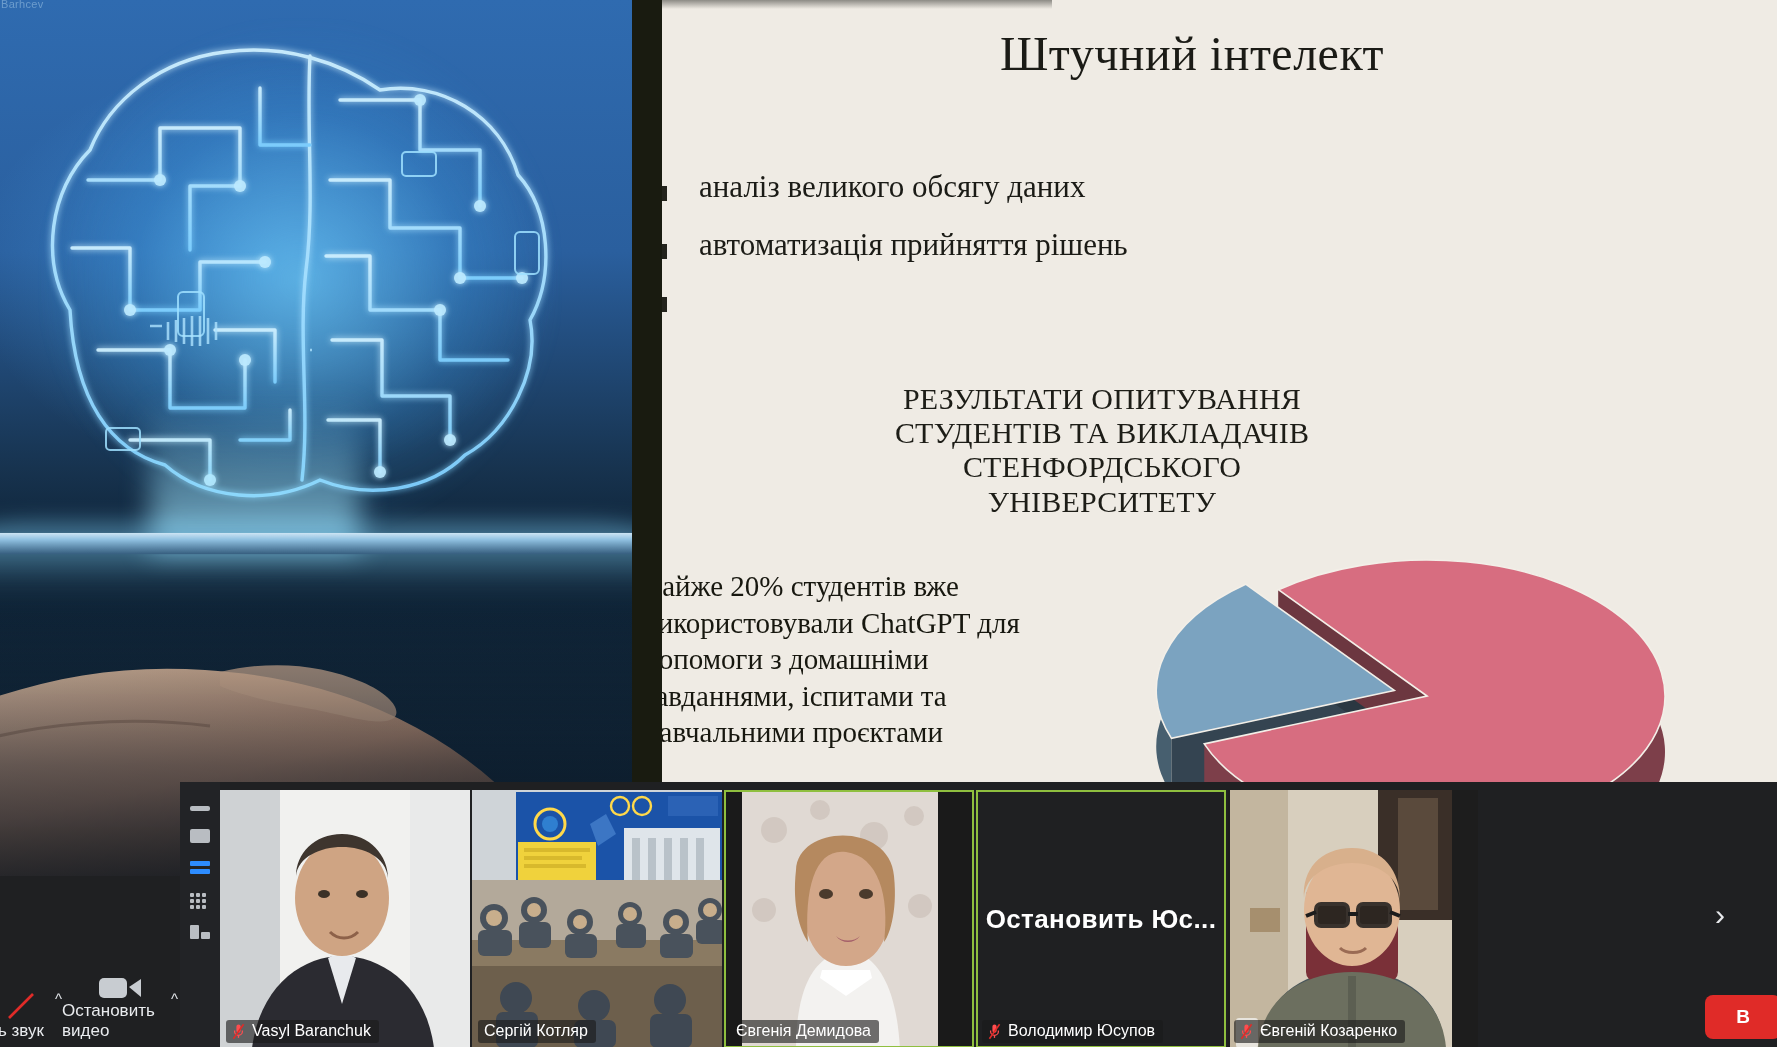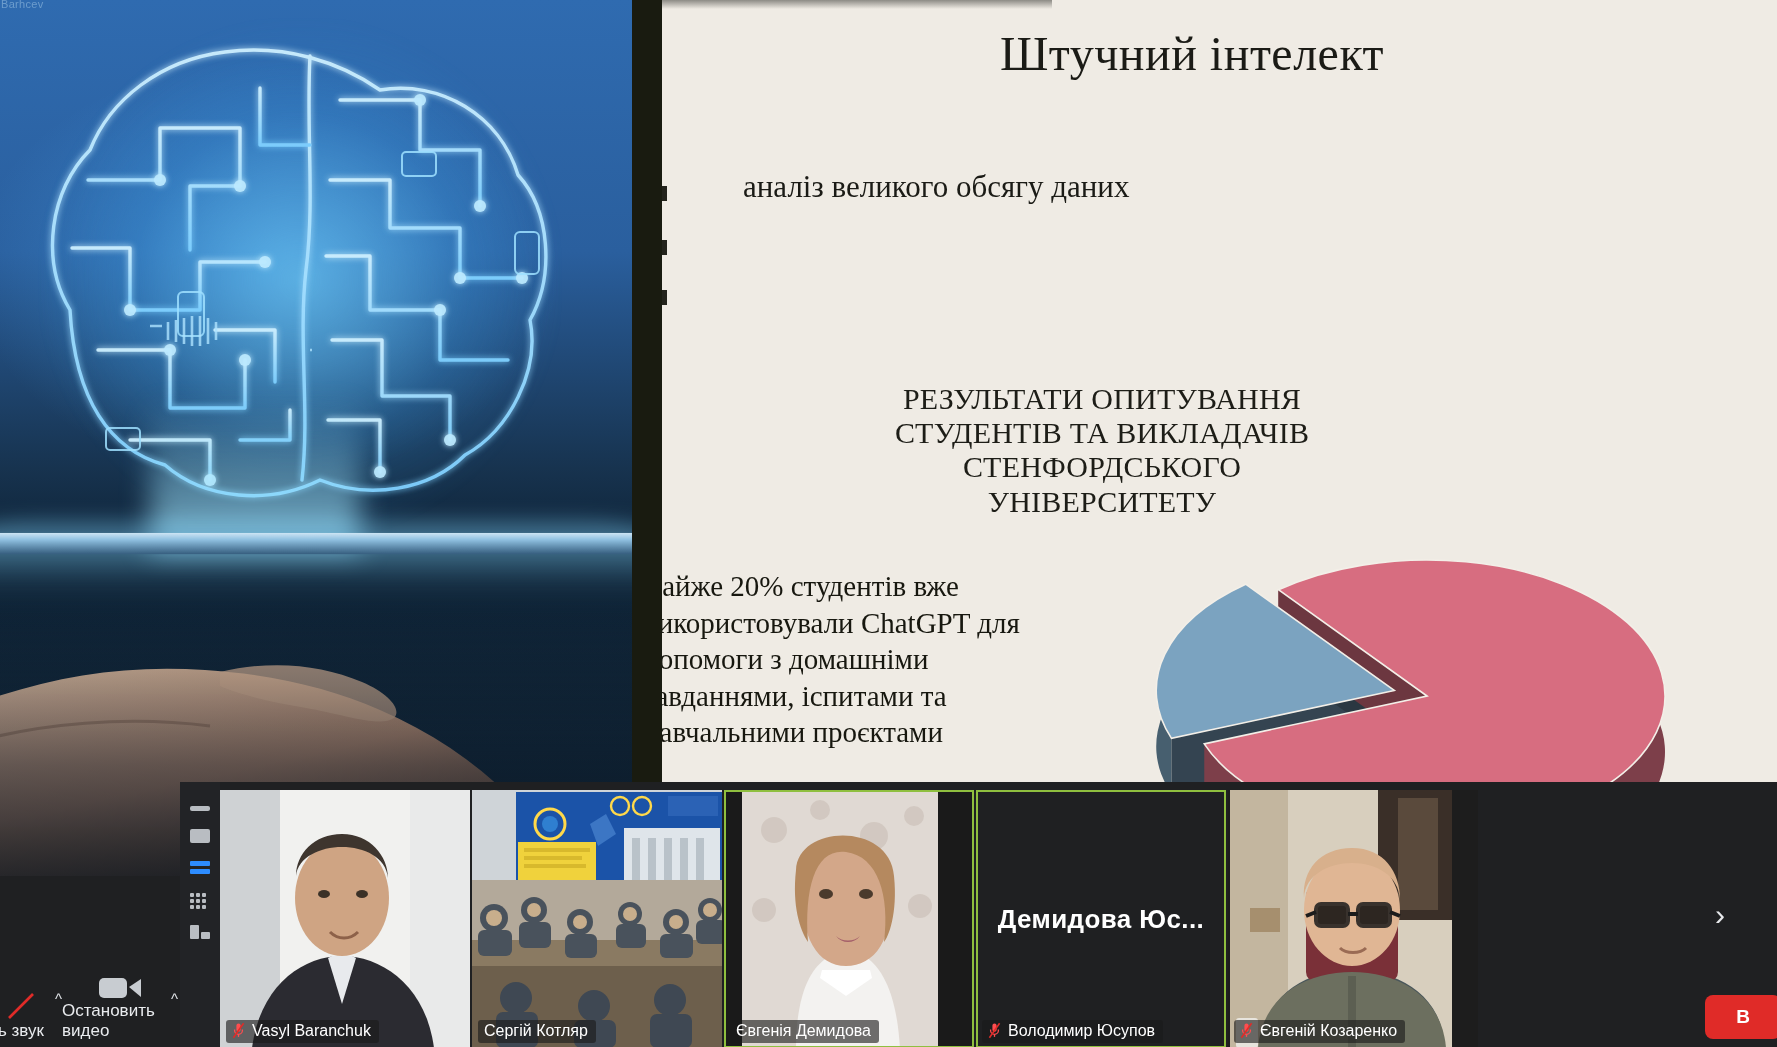--- a/index.html
+++ b/index.html
@@ -47,21 +47,21 @@
   #slide { position:absolute; left:662px; top:0; width:1115px; height:900px;
     background:#efebe4; overflow:hidden; }
   #slide-top-shadow { position:absolute; left:0; top:0; width:390px; height:9px;
     background:linear-gradient(180deg, rgba(60,60,55,.55), rgba(239,235,228,0)); }
 
   #slide-title { position:absolute; left:0; top:26px; width:1060px; text-align:center;
     font-family:"Liberation Serif", serif; font-size:48px; color:#1b1b16;
     letter-spacing:.5px; white-space:nowrap; }
 
   #bullets { position:absolute; left:-10px; top:170px; width:820px; }
-  .bullet-row { display:flex; align-items:center; margin-bottom:23px;gap:44px; }
+  .bullet-row { display:flex; align-items:center; margin-bottom:23px; }
   .bullet-sq { flex:0 0 auto; width:15px; height:15px; background:#23231c;
     margin:12px 32px 0 0; }
   .bullet-tx { font-family:"Liberation Serif", serif; font-size:31px; color:#1b1b16;
     line-height:1.12; }
 
   #survey-head { position:absolute; left:200px; top:382px; width:480px;
     font-family:"Liberation Serif", serif; font-size:30px; color:#1d1d17;
     text-align:center; line-height:1.14; letter-spacing:.2px; }
 
   #para { position:absolute; left:-18px; top:568px; width:418px;
@@ -88,21 +88,21 @@
   .layout-ic.active i { background:#2d8cff; height:5px; border-radius:1px; }
   .layout-ic.mini { background:none; position:relative; }
   .layout-ic.mini i:nth-child(1){ position:absolute; left:0; top:0; width:9px; height:14px; background:#b9bdc2; border-radius:1px; }
   .layout-ic.mini i:nth-child(2){ position:absolute; right:0; bottom:0; width:9px; height:7px; background:#b9bdc2; border-radius:1px; }
 
   #tiles { position:absolute; left:40px; top:8px; display:flex; }
   .tile { position:relative; width:250px; height:258px; overflow:hidden;
     background:#0f1011; margin-right:2px; }
   .tile.speaking { outline:2px solid #8fbf3f; outline-offset:-2px; }
   .tile.namecard { background:#1f2022; display:flex; align-items:center; justify-content:center; }
-  .tile-name { position:absolute; left:6px; bottom:5px; display:flex; align-items:flex-start;
+  .tile-name { position:absolute; left:6px; bottom:5px; display:flex; align-items:center;
     gap:7px; background:rgba(26,26,26,.62); padding:2px 8px 3px 6px; border-radius:3px;
     color:#fff; font-size:16px; white-space:nowrap; }
   .mic-off { width:13px; height:17px; position:relative; flex:0 0 auto; }
   .big-name { color:#fff; font-size:26px; font-weight:bold; letter-spacing:.4px;
     white-space:nowrap; }
   #next-arrow { position:absolute; right:42px; top:110px; width:30px; height:46px;
     display:flex; align-items:center; justify-content:center; color:#e7e9ec; font-size:30px; }
 
   
   #controls { position:absolute; left:0; top:876px; width:180px; height:171px;
@@ -234,20 +234,21 @@
 
       <div id="slide-title">Штучний інтелект</div>
 
       <div id="bullets">
         <div class="bullet-row">
           <div class="bullet-sq"></div>
           <div class="bullet-tx">аналіз великого обсягу даних</div>
         </div>
         <div class="bullet-row">
           <div class="bullet-sq"></div>
+          <div class="bullet-tx">автоматизація прийняття рішень</div>
         </div>
         <div class="bullet-row">
           <div class="bullet-sq"></div>
         </div>
       </div>
 
       <div id="survey-head">РЕЗУЛЬТАТИ ОПИТУВАННЯ СТУДЕНТІВ ТА ВИКЛАДАЧІВ СТЕНФОРДСЬКОГО УНІВЕРСИТЕТУ</div>
 
       <div id="para">
         <span>майже    20%    студентів    вже</span>
@@ -409,21 +410,21 @@
           <ellipse cx="142" cy="104" rx="7" ry="5" fill="#4a3a2c"></ellipse>
           <path d="M112,146 C118,154 130,154 136,146 C130,152 118,152 112,146 Z" fill="#a5606a"></path>
           <path d="M96,188 L122,206 L148,188 L146,180 L98,180 Z" fill="#ffffff"></path>
         </svg>
         <div class="tile-name">
           <span>Євгенія Демидова</span>
         </div>
       </div>
 
       <div class="tile namecard speaking">
-        <div class="big-name">Демидова  Юс...</div>
+        <div class="big-name">Остановить  Юс...</div>
         <div class="tile-name">
           <span class="mic-off">
             <svg width="13" height="17" viewBox="0 0 13 17">
               <path d="M6.5 1.4a2.1 2.1 0 0 1 2.1 2.1v4.2a2.1 2.1 0 0 1-4.2 0V3.5A2.1 2.1 0 0 1 6.5 1.4z" fill="#ff4d4f"></path>
               <path d="M2.6 7.6v.8a3.9 3.9 0 0 0 7.8 0v-.8" stroke="#ff4d4f" stroke-width="1.3" fill="none"></path>
               <path d="M6.5 12.3v2.6" stroke="#ff4d4f" stroke-width="1.3"></path>
               <path d="M1.4 15.8L11.6 1.2" stroke="#e02b28" stroke-width="1.6"></path>
             </svg>
           </span>
           <span>Володимир Юсупов</span>

